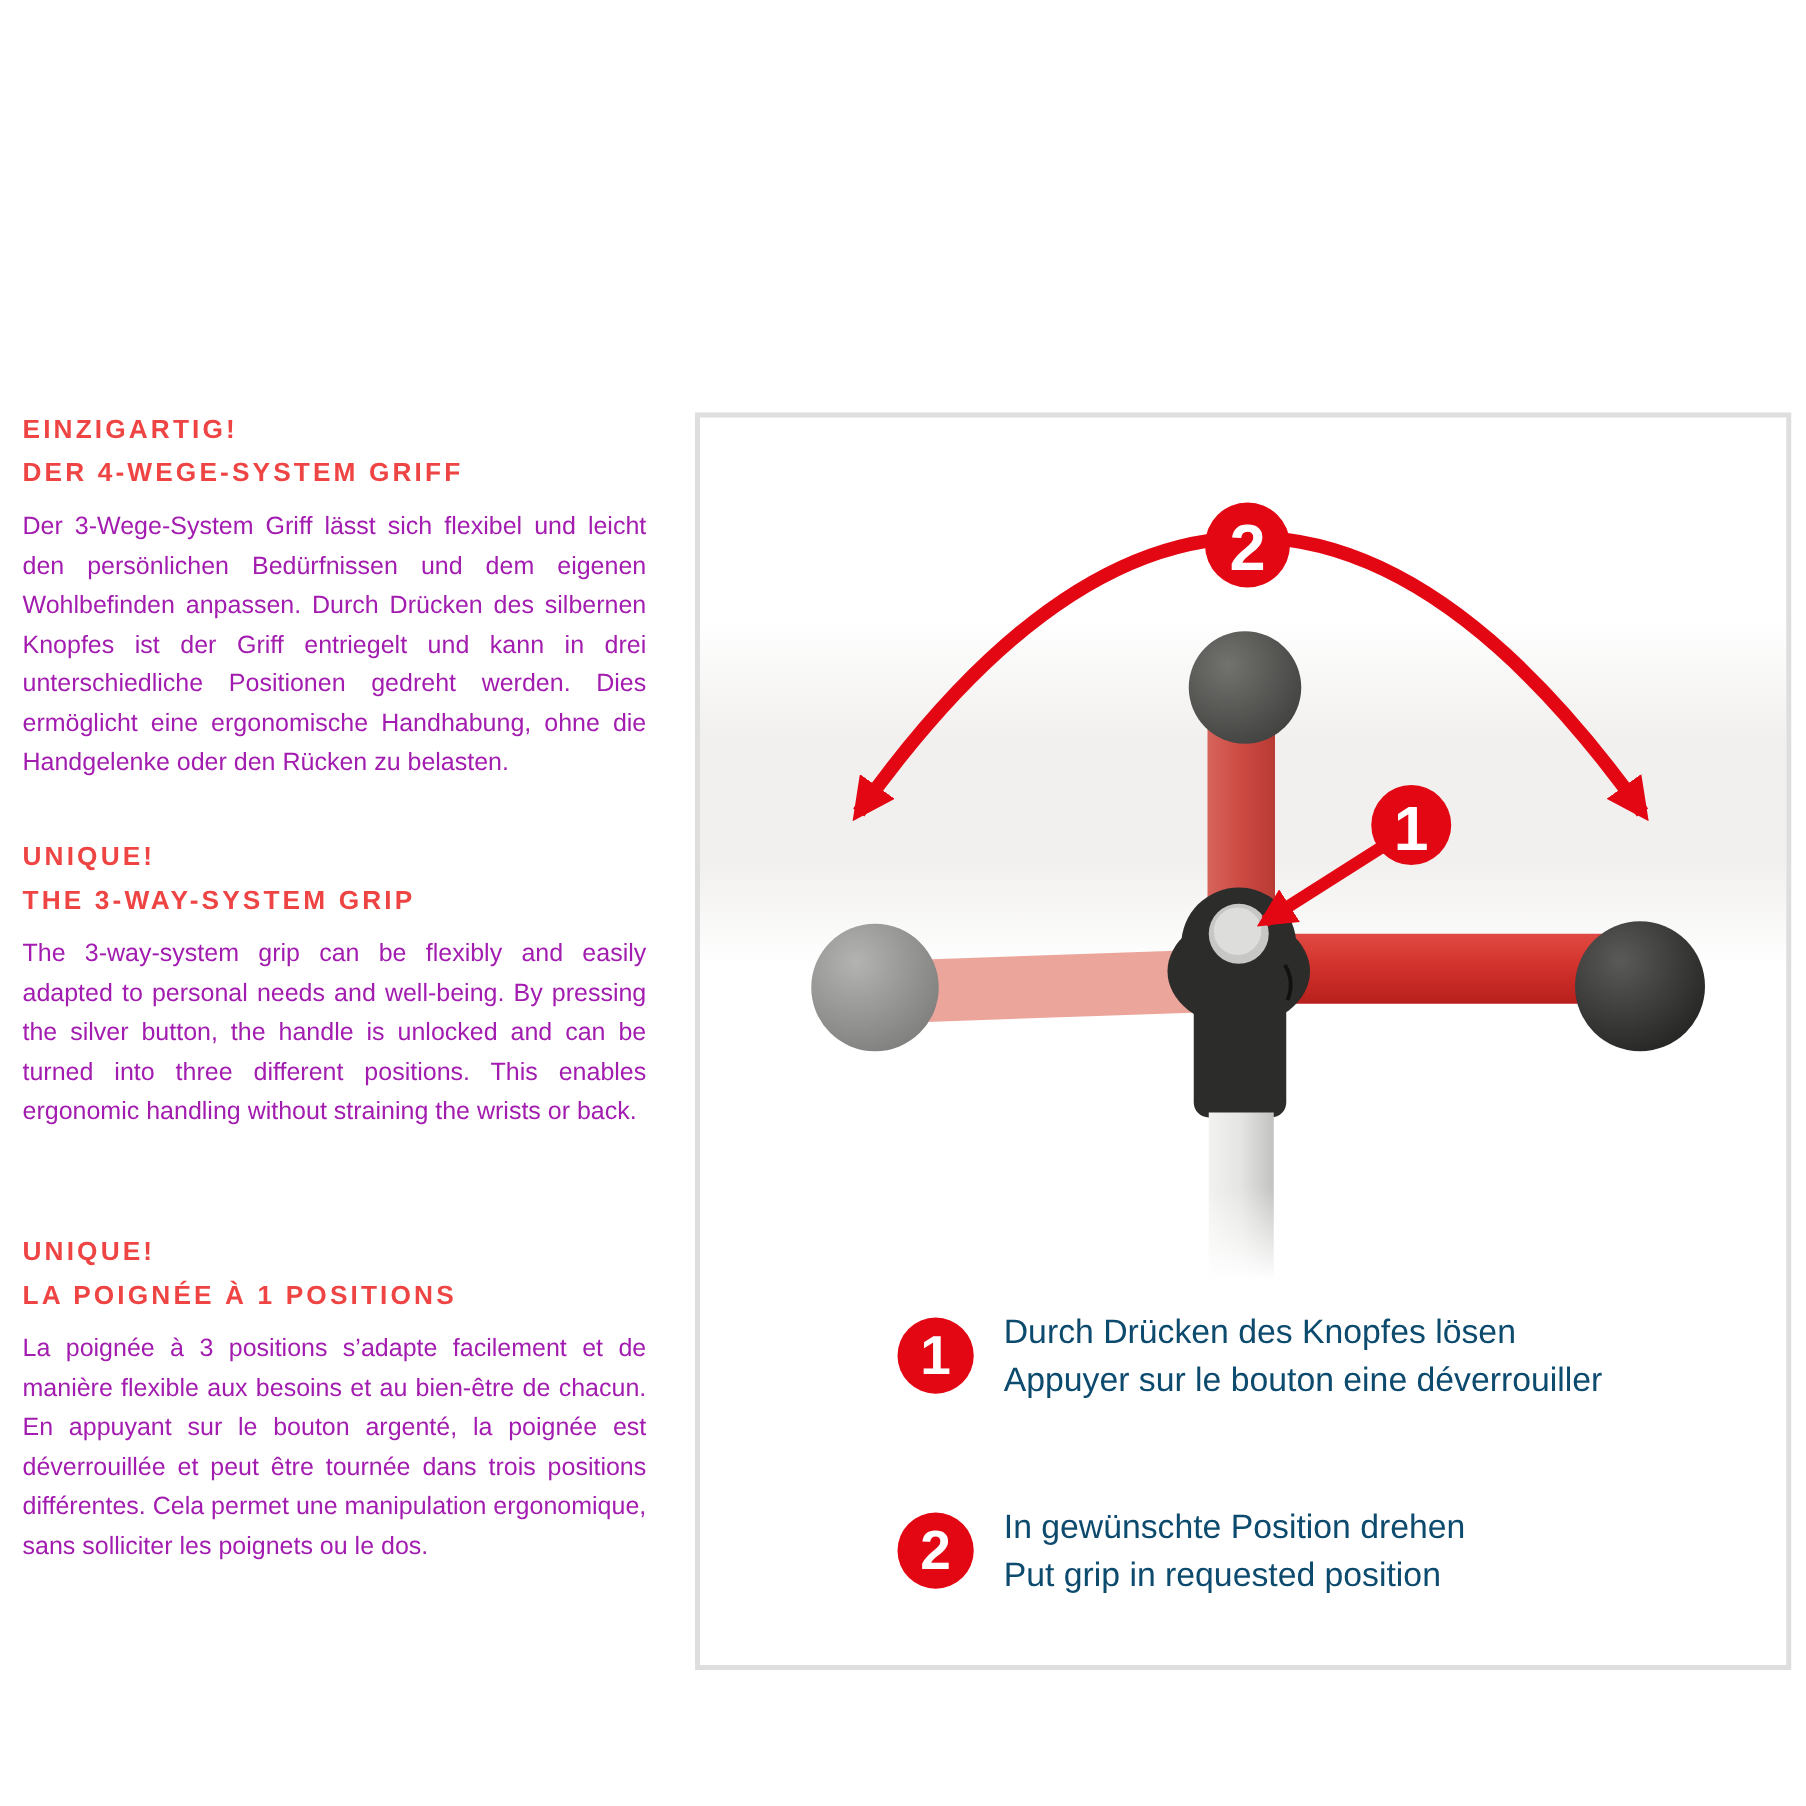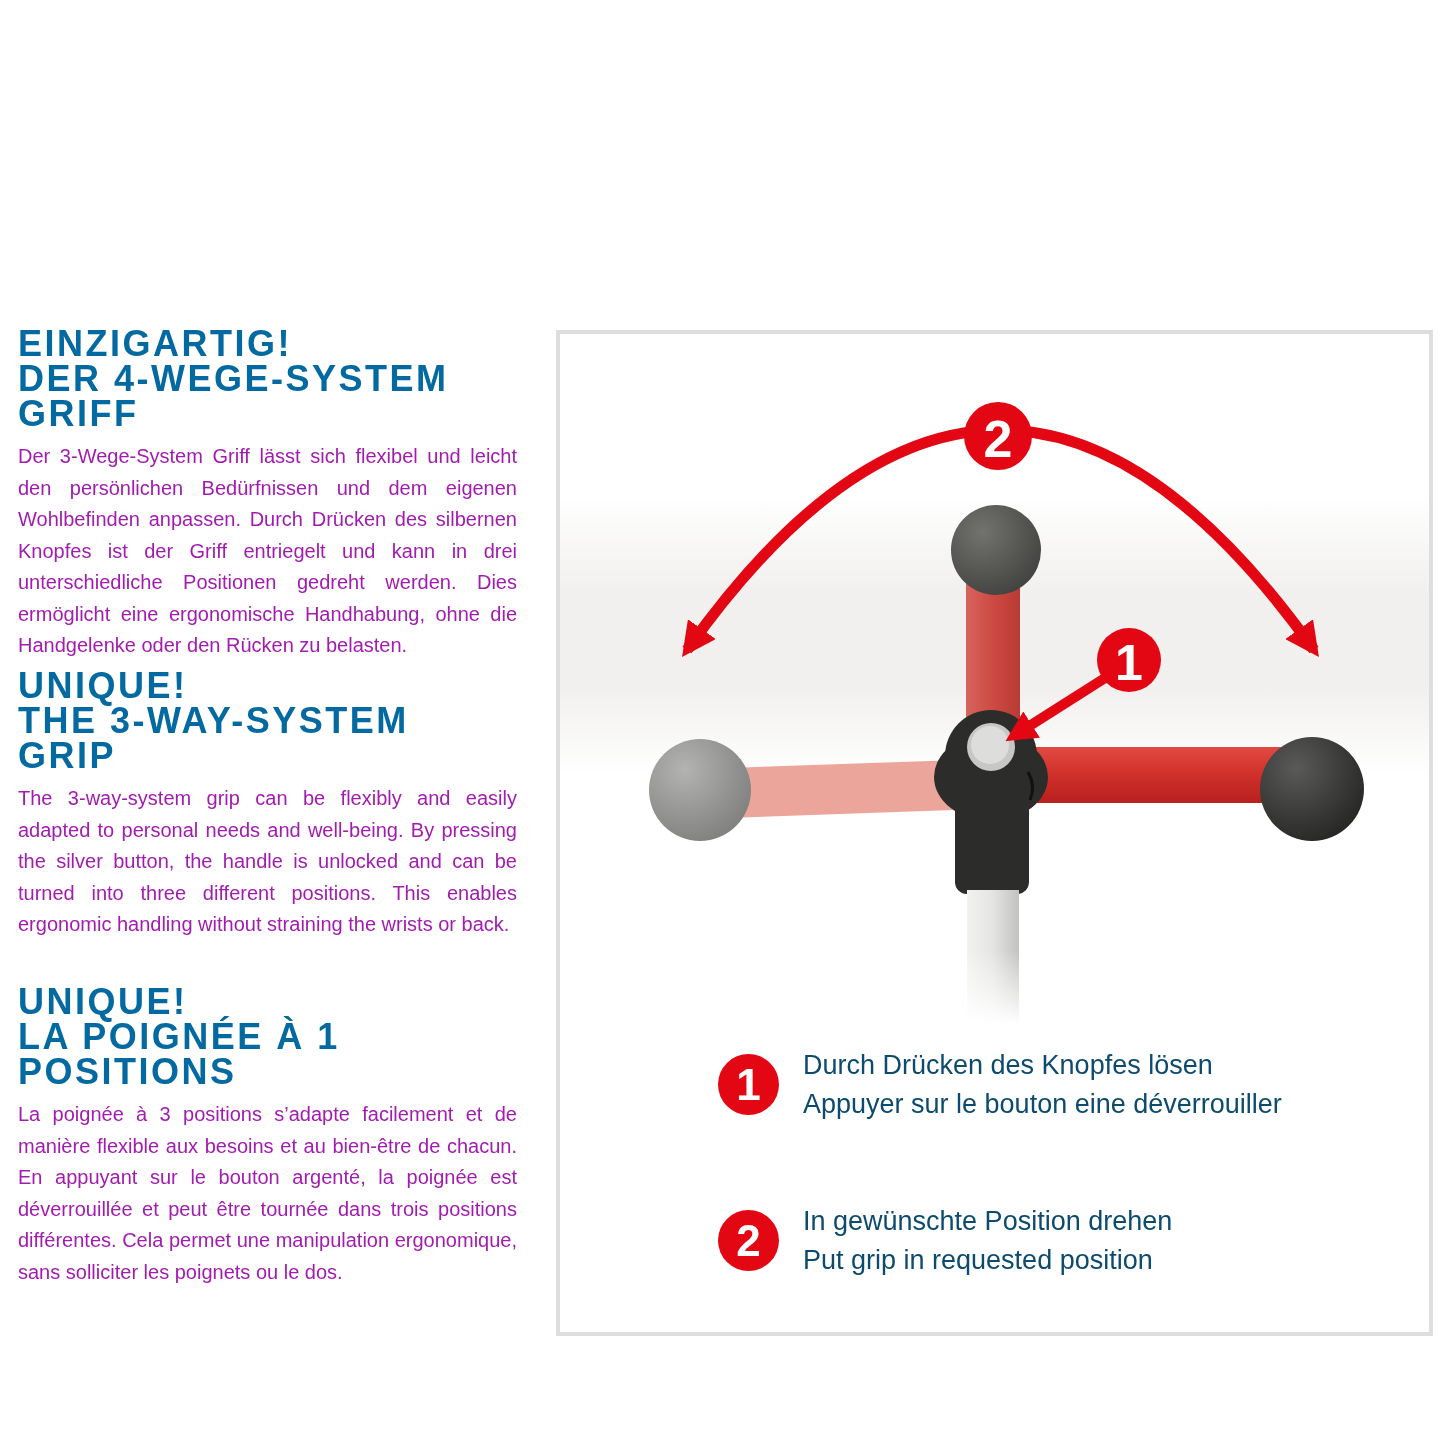--- a/index.html
+++ b/index.html
@@ -8,22 +8,22 @@
     font-family:"Liberation Sans",sans-serif;color:#1d1d1b;overflow:hidden;
   }
   
   .logo{position:absolute;left:1036px;top:42px;width:396px;height:116px;}
   
   .col{position:absolute;left:18px;width:499px;}
   .sec-de{top:326px;}
   .sec-en{top:668px;}
   .sec-fr{top:984px;}
   .sec h2{
-    margin:0 0 10px 0;font-size:36px;line-height:35px;font-weight:bold;
-    letter-spacing:2.5px;color:#0369a1;
+    margin:0 0 10px 0;font-size:21px;line-height:35px;font-weight:bold;
+    letter-spacing:2.5px;color:#ef4444;
   }
   .sec h2 .hl{display:block;}
   .sec p{
     margin:0;font-size:20px;line-height:31.5px;text-align:justify;
     color:#a21caf;
   }
   
   .panel{
     position:absolute;left:556px;top:330px;width:877px;height:1006px;
     border:4px solid #dedede;background:#ffffff;box-sizing:border-box;

